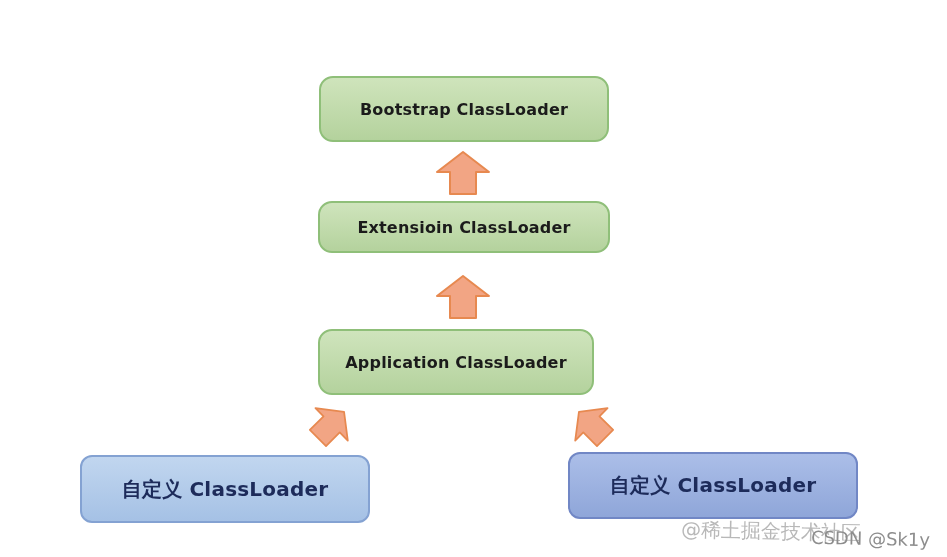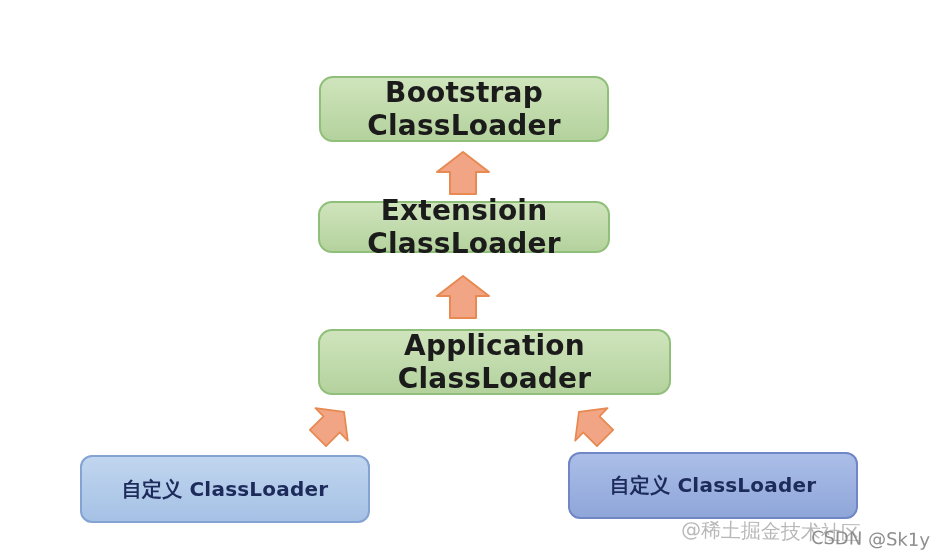--- a/index.html
+++ b/index.html
@@ -11,21 +11,21 @@
     background: var(--bg, #ffffff);
     font-family: "DejaVu Sans", "Liberation Sans", sans-serif;
     overflow: hidden;
   }
   .node {
     position: absolute;
     display: flex;
     align-items: center;
     justify-content: center;
     text-align: center;
-    font-size: 28px;
+    font-size: 16px;
     font-weight: 600;
     letter-spacing: 0.2px;
   }
   .node.green {
     background: linear-gradient(180deg, var(--green-top) 0%, var(--green-bottom) 100%);
     border: 2px solid var(--green-border);
     border-radius: 14px;
     color: var(--green-text);
   }
   .node.blue-left {
@@ -35,21 +35,21 @@
     color: var(--blue-text);
   }
   .node.blue-right {
     background: linear-gradient(180deg, var(--blue-right-top) 0%, var(--blue-right-bottom) 100%);
     border: 2px solid var(--blue-right-border);
     border-radius: 12px;
     color: var(--blue-text);
   }
   #node-bootstrap   { left: 319px; top: 76px;  width: 290px; height: 66px; }
   #node-extension   { left: 318px; top: 201px; width: 292px; height: 52px; }
-  #node-application { left: 318px; top: 329px; width: 353px; height: 66px; }
+  #node-application { left: 318px; top: 329px; width: 276px; height: 66px; }
   #node-custom-left  { left: 80px;  top: 455px; width: 290px; height: 68px; font-size: 20px; }
   #node-custom-right { left: 568px; top: 452px; width: 290px; height: 67px; font-size: 20px; }
 
   .arrow { position: absolute; width: 56px; height: 46px; }
   #arrow-ext-to-boot { left: 435px; top: 150px; }
   #arrow-app-to-ext  { left: 435px; top: 274px; }
   #arrow-custom-left  { left: 303px; top: 402px; transform: rotate(45deg) scale(0.88); }
   #arrow-custom-right { left: 564px; top: 402px; transform: rotate(-45deg) scale(0.88); }
   .arrow polygon {
     fill: var(--arrow-fill);

